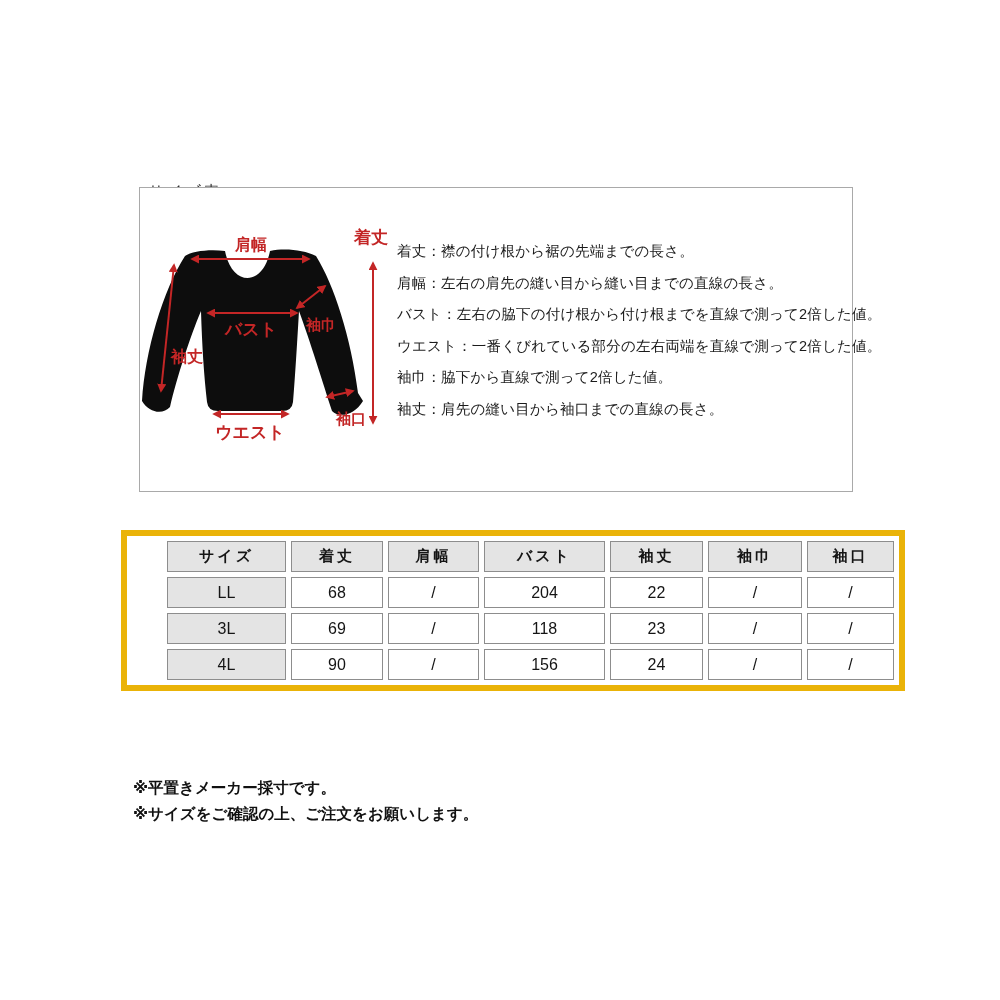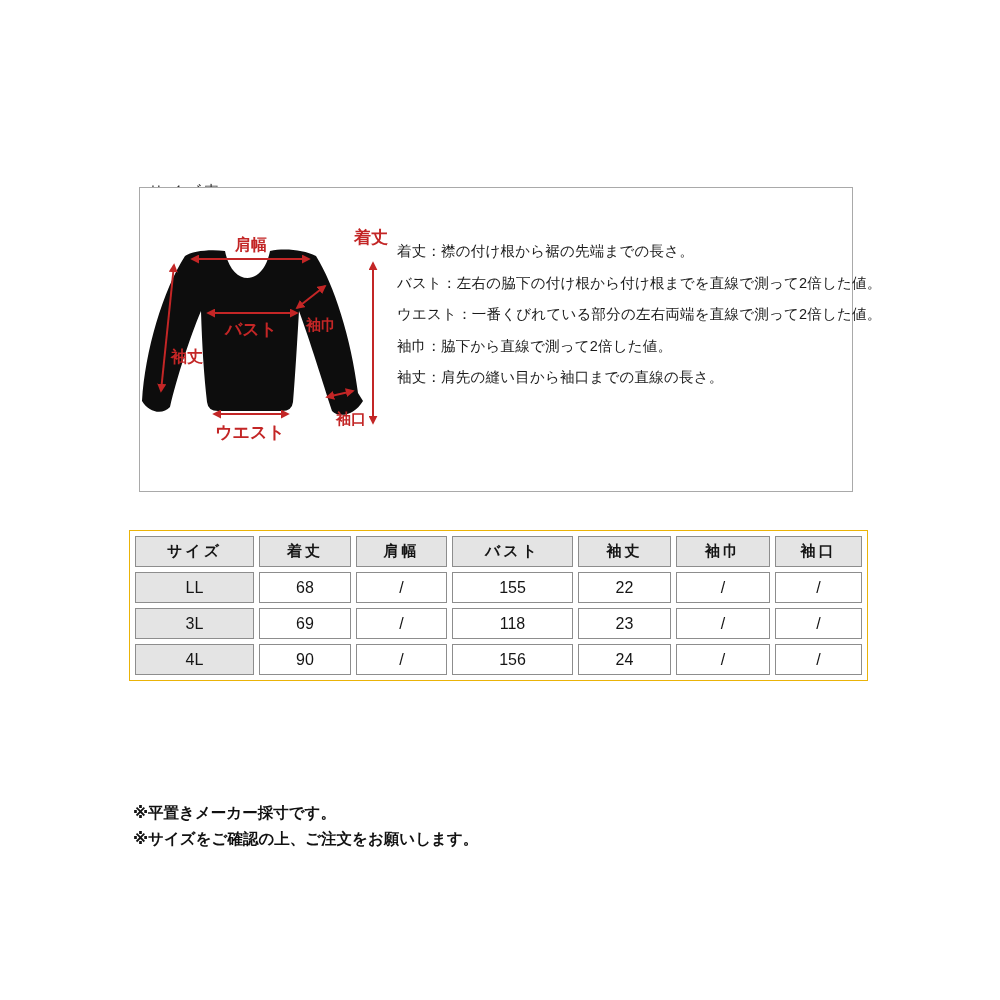--- a/index.html
+++ b/index.html
@@ -15,36 +15,36 @@
     position:absolute; left:139px; top:187px; width:712px; height:303px;
     border:1px solid #a9a9a9; background:#fff;
   }
   .sweater-svg { position:absolute; left:130px; top:225px; width:260px; height:220px; }
   .descriptions { position:absolute; left:397px; top:230px;margin-top:6px; }
   .desc-line {
     height:31.6px; line-height:31.6px; font-size:14.5px; color:#1b1b1b;
     white-space:nowrap; letter-spacing:0.2px;
   }
   .size-table {
-    position:absolute; left:129px; top:530px; width:737px;
+    position:absolute; left:121px; top:530px; width:737px;
     border-collapse:separate; border-spacing:5px;
-    border:1px solid #eab308; background:#fff; table-layout:fixed;
+    border:6px solid #eab308; background:#fff; table-layout:fixed;padding-left:35px;
   }
   .size-table th, .size-table td {
     border:1px solid #8d8d8d; height:29px; padding:0;
     text-align:center; vertical-align:middle; color:#151515;
   }
   .size-table th {
     background:#e4e4e4; font-size:15px; font-weight:bold; letter-spacing:3px;
   }
   .size-table td.size-cell { background:#e4e4e4; font-size:16px; font-weight:500;margin-top:31px; }
   .size-table td.value-cell { background:#ffffff; font-size:16px; font-weight:500;margin-top:26px; }
   .col-size{width:119px}.col-l{width:92px}.col-sh{width:91px}
   .col-bust{width:121px}.col-sl{width:93px}.col-sw{width:94px}.col-cuff{width:87px}
-  .notes { position:absolute; left:133px; top:800px; }
+  .notes { position:absolute; left:133px; top:775px; }
   .note-line { font-size:15.5px; font-weight:bold; line-height:26px; color:#111; white-space:nowrap; }
   .red-label { font-weight:bold; }
 </style>
 </head>
 <body>
 
 <div class="page">
 
   <div class="title">サイズ表</div>
 
@@ -91,20 +91,21 @@
 
     <line x1="84" y1="189" x2="158" y2="189" stroke="#c32626" stroke-width="2" marker-start="url(#arw)" marker-end="url(#arw)"></line>
     <text class="red-label" x="120" y="213" fill="#c32626" font-size="17" text-anchor="middle">ウエスト</text>
 
     <line x1="197" y1="172" x2="223" y2="166" stroke="#c32626" stroke-width="2" marker-start="url(#arw)" marker-end="url(#arw)"></line>
     <text class="red-label" x="221" y="199" fill="#c32626" font-size="15" text-anchor="middle">袖口</text>
   </svg>
 
   <div class="descriptions">
       <div class="desc-line">着丈：襟の付け根から裾の先端までの長さ。</div>
+      <div class="desc-line">肩幅：左右の肩先の縫い目から縫い目までの直線の長さ。</div>
       <div class="desc-line">バスト：左右の脇下の付け根から付け根までを直線で測って2倍した値。</div>
       <div class="desc-line">ウエスト：一番くびれている部分の左右両端を直線で測って2倍した値。</div>
       <div class="desc-line">袖巾：脇下から直線で測って2倍した値。</div>
       <div class="desc-line">袖丈：肩先の縫い目から袖口までの直線の長さ。</div>
     </div>
 
   <table class="size-table">
     <colgroup>
       <col class="col-size">
         <col class="col-l">
@@ -123,21 +124,21 @@
           <th>袖丈</th>
           <th>袖巾</th>
           <th>袖口</th>
         </tr>
     </thead>
     <tbody>
         <tr>
           <td class="size-cell">LL</td>
           <td class="value-cell">68</td>
           <td class="value-cell">/</td>
-          <td class="value-cell">155</td>
+          <td class="value-cell">204</td>
           <td class="value-cell">22</td>
           <td class="value-cell">/</td>
           <td class="value-cell">/</td>
         </tr>
         <tr>
           <td class="size-cell">3L</td>
           <td class="value-cell">69</td>
           <td class="value-cell">/</td>
           <td class="value-cell">118</td>
           <td class="value-cell">23</td>

